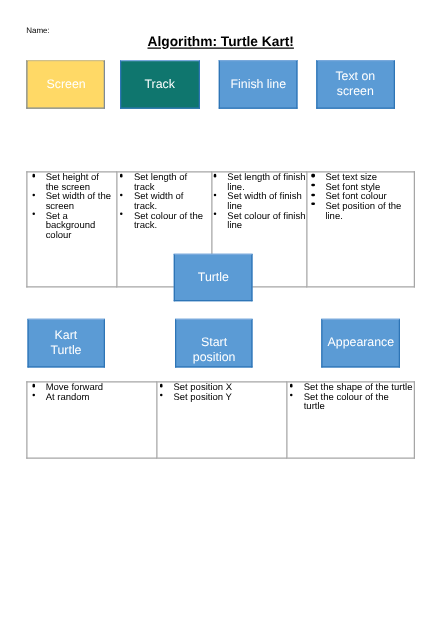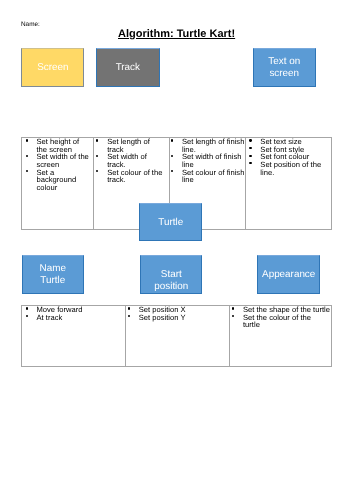--- a/index.html
+++ b/index.html
@@ -22,22 +22,25 @@
 </head>
 <body>
 
 <div class="page">
   <div class="name-label">Name:</div>
   <div class="title">Algorithm: Turtle Kart!</div>
 
   <div class="cbox yellow" style="left: 21.4px; top: 48.2px; width: 63px; height: 38.4px; background-color: rgb(255, 217, 102); border-color: rgb(207, 192, 140) rgb(126, 138, 150) rgb(126, 138, 150);">
       <span>Screen</span>
     </div>
-  <div class="cbox blue" style="left: 96px; top: 48.2px; width: 63.6px; height: 38.4px; background-color: #737373; border-color: rgb(121, 169, 220) rgb(46, 117, 182) rgb(46, 117, 182);">
+  <div class="cbox blue" style="left: 96px; top: 48.2px; width: 63.6px; height: 38.4px; background-color: #0f766e; border-color: rgb(121, 169, 220) rgb(46, 117, 182) rgb(46, 117, 182);">
       <span>Track</span>
+    </div>
+  <div class="cbox blue" style="left: 174.9px; top: 48.2px; width: 63.5px; height: 38.4px; background-color: rgb(91, 155, 213); border-color: rgb(121, 169, 220) rgb(46, 117, 182) rgb(46, 117, 182);">
+      <span>Finish line</span>
     </div>
   <div class="cbox blue" style="left: 252.7px; top: 48.2px; width: 63.1px; height: 38.4px; background-color: rgb(91, 155, 213); border-color: rgb(121, 169, 220) rgb(46, 117, 182) rgb(46, 117, 182);">
       <span><span>Text on</span><br><span>screen</span></span>
     </div>
 
   <table class="grid" style="left:21px;top:97px;width:310.5px;height:93px;margin-top:40px;">
     <tbody>
         <tr>
       <td style="width:70.5px;padding-right:2.5px;">
             <ul>
@@ -69,36 +72,36 @@
       </ul>
           </td>
     </tr>
   </tbody>
     </table>
 
   <div class="cbox blue" style="left: 139.2px; top: 203px; width: 63px; height: 37.5px; background-color: rgb(91, 155, 213); border-color: rgb(121, 169, 220) rgb(46, 117, 182) rgb(46, 117, 182);">
       <span>Turtle</span>
     </div>
   <div class="cbox blue" style="left: 21.5px; top: 255px; width: 62.5px; height: 38.5px; background-color: rgb(91, 155, 213); border-color: rgb(121, 169, 220) rgb(46, 117, 182) rgb(46, 117, 182);">
-      <span><span>Name</span><br><span>Turtle</span></span>
+      <span><span>Kart</span><br><span>Turtle</span></span>
     </div>
   <div class="cbox blue" style="left: 140.3px; top: 255px; width: 62px; height: 38.5px; background-color: rgb(91, 155, 213); border-color: rgb(121, 169, 220) rgb(46, 117, 182) rgb(46, 117, 182); align-items: flex-end;">
       <span><span>Start</span><br><span>position</span></span>
     </div>
   <div class="cbox blue" style="left: 257.2px; top: 255px; width: 63px; height: 38.5px; background-color: rgb(91, 155, 213); border-color: rgb(121, 169, 220) rgb(46, 117, 182) rgb(46, 117, 182);">
       <span>Appearance</span>
     </div>
 
   <table class="grid" style="left:21px;top:305px;width:310.5px;height:62px;">
     <tbody>
         <tr>
       <td style="width:103.5px;">
             <ul>
         <li>Move forward</li>
-        <li>At track</li>
+        <li>At random</li>
       </ul>
           </td>
       <td style="width:103px;">
             <ul style="padding-left:12.5px;">
         <li>Set position X</li>
         <li>Set position Y</li>
       </ul>
           </td>
       <td style="width:103px;padding-right:0.5px;">
             <ul style="padding-left:13px;">

